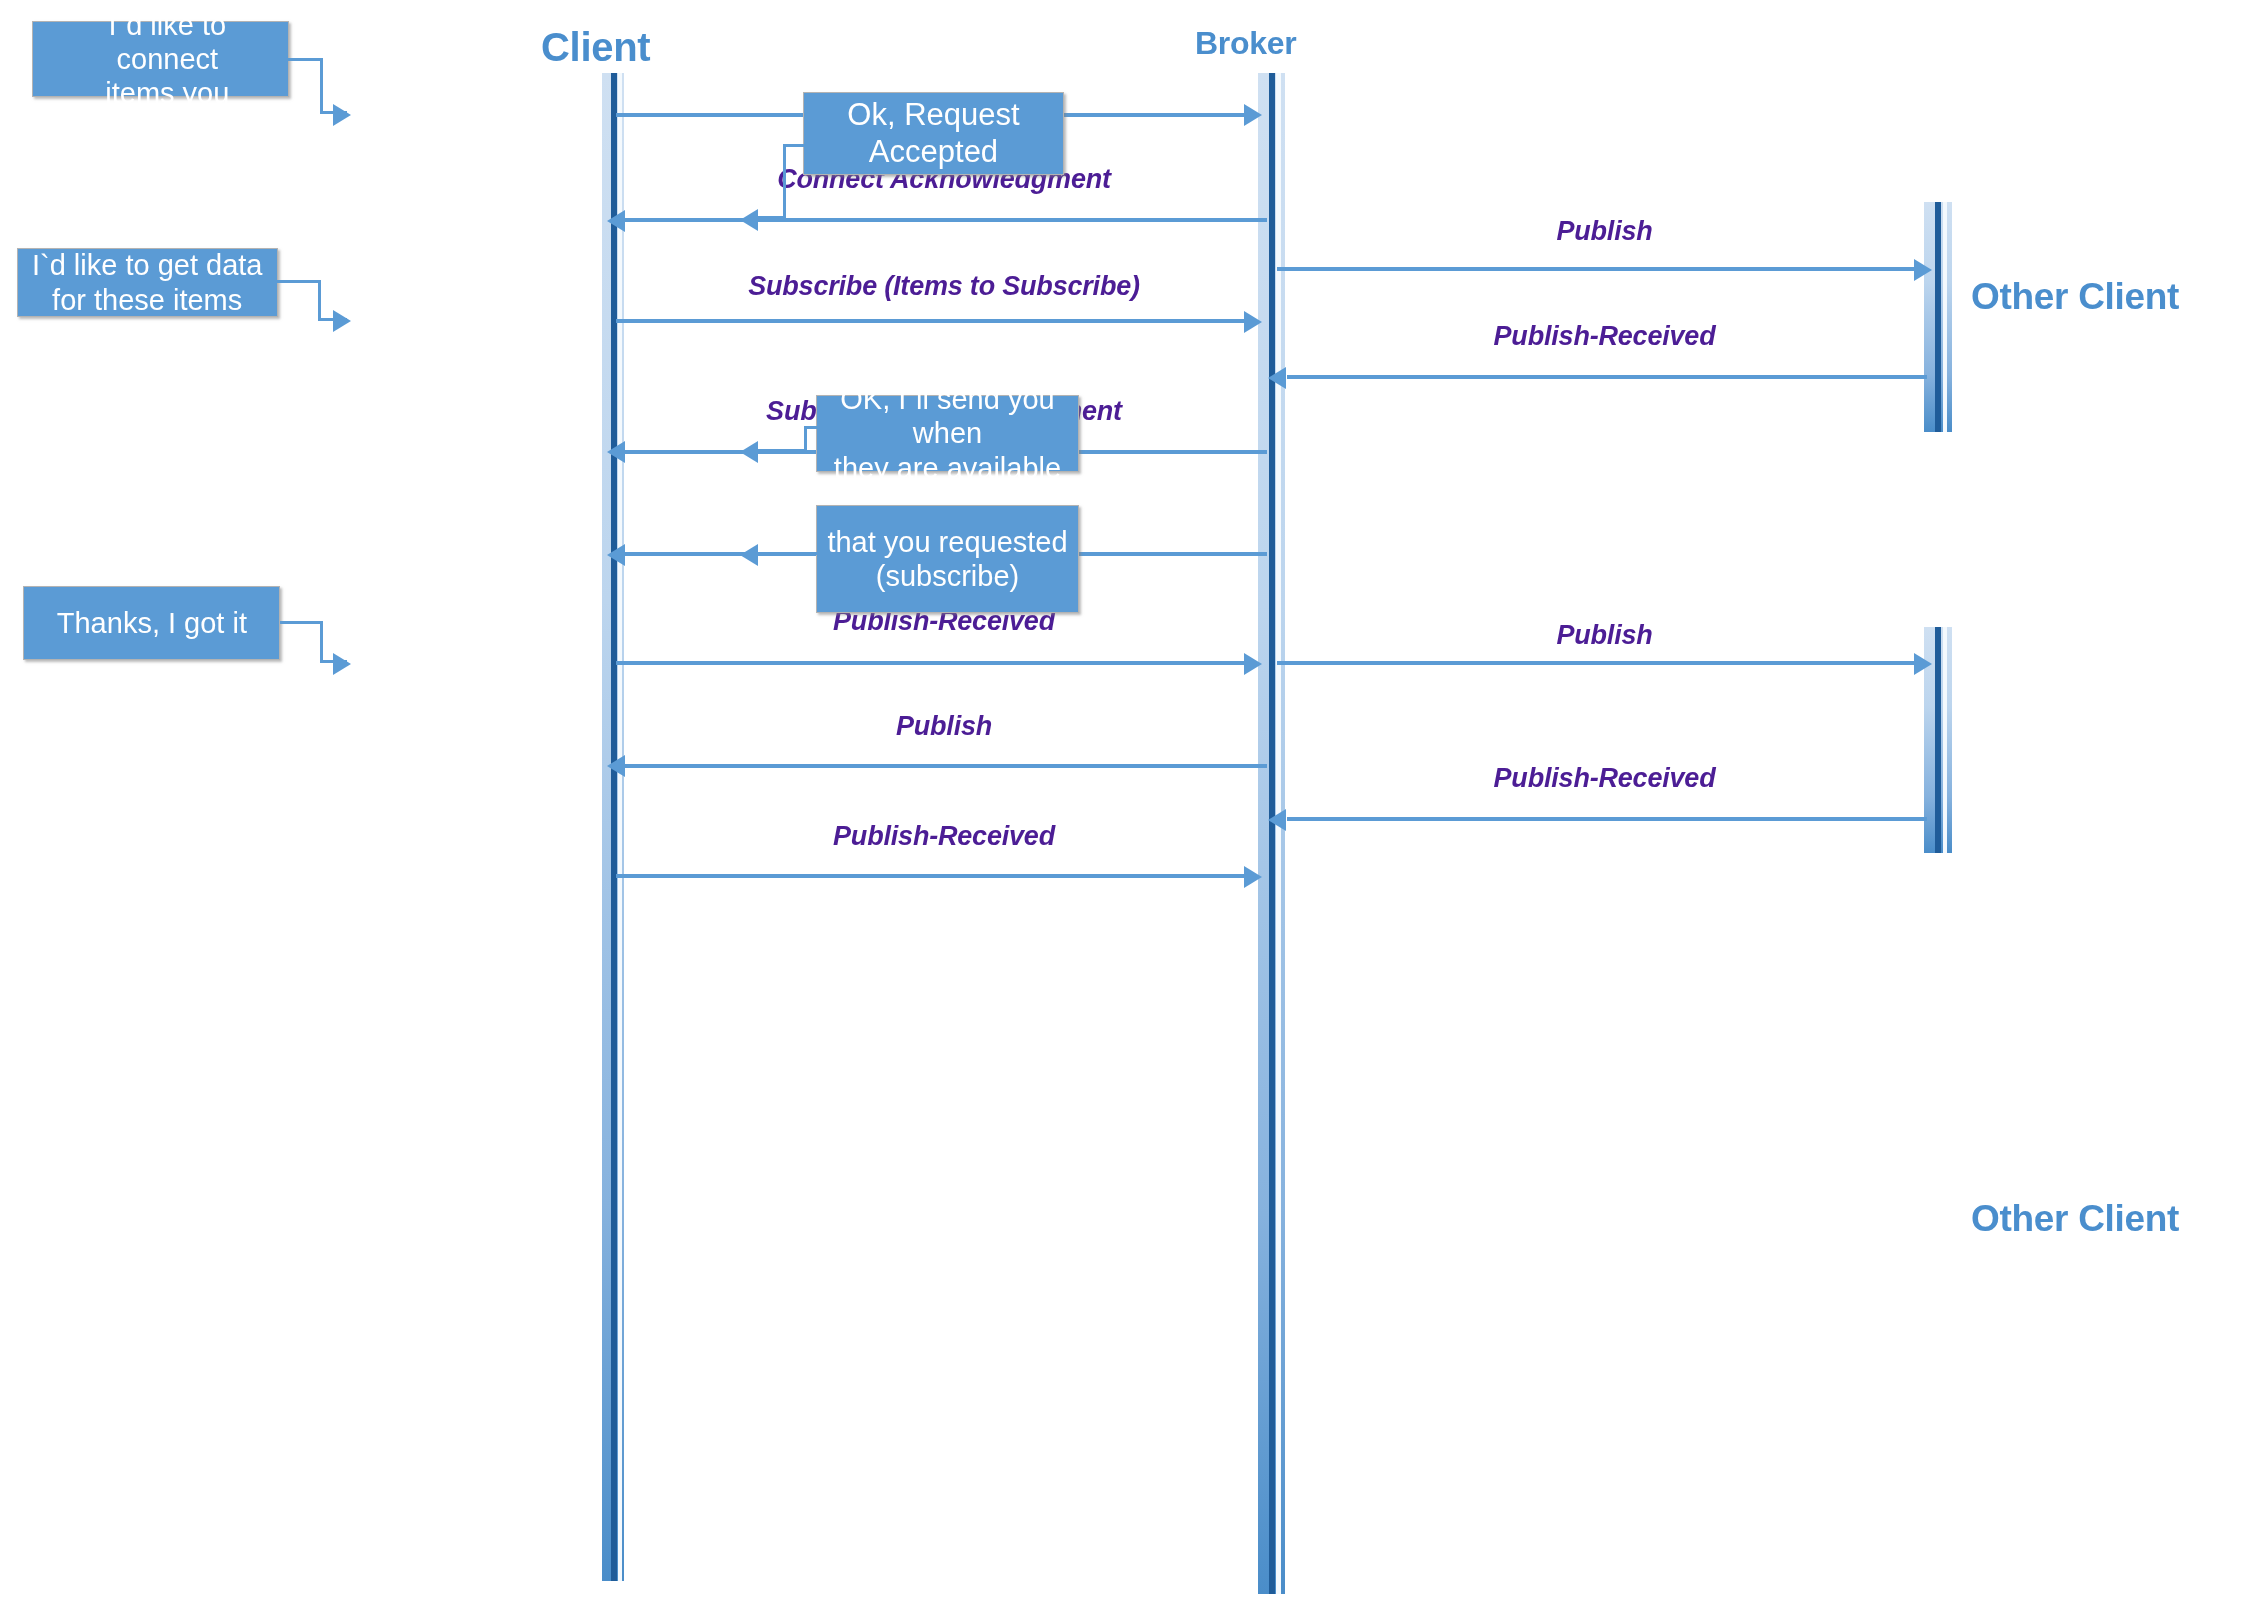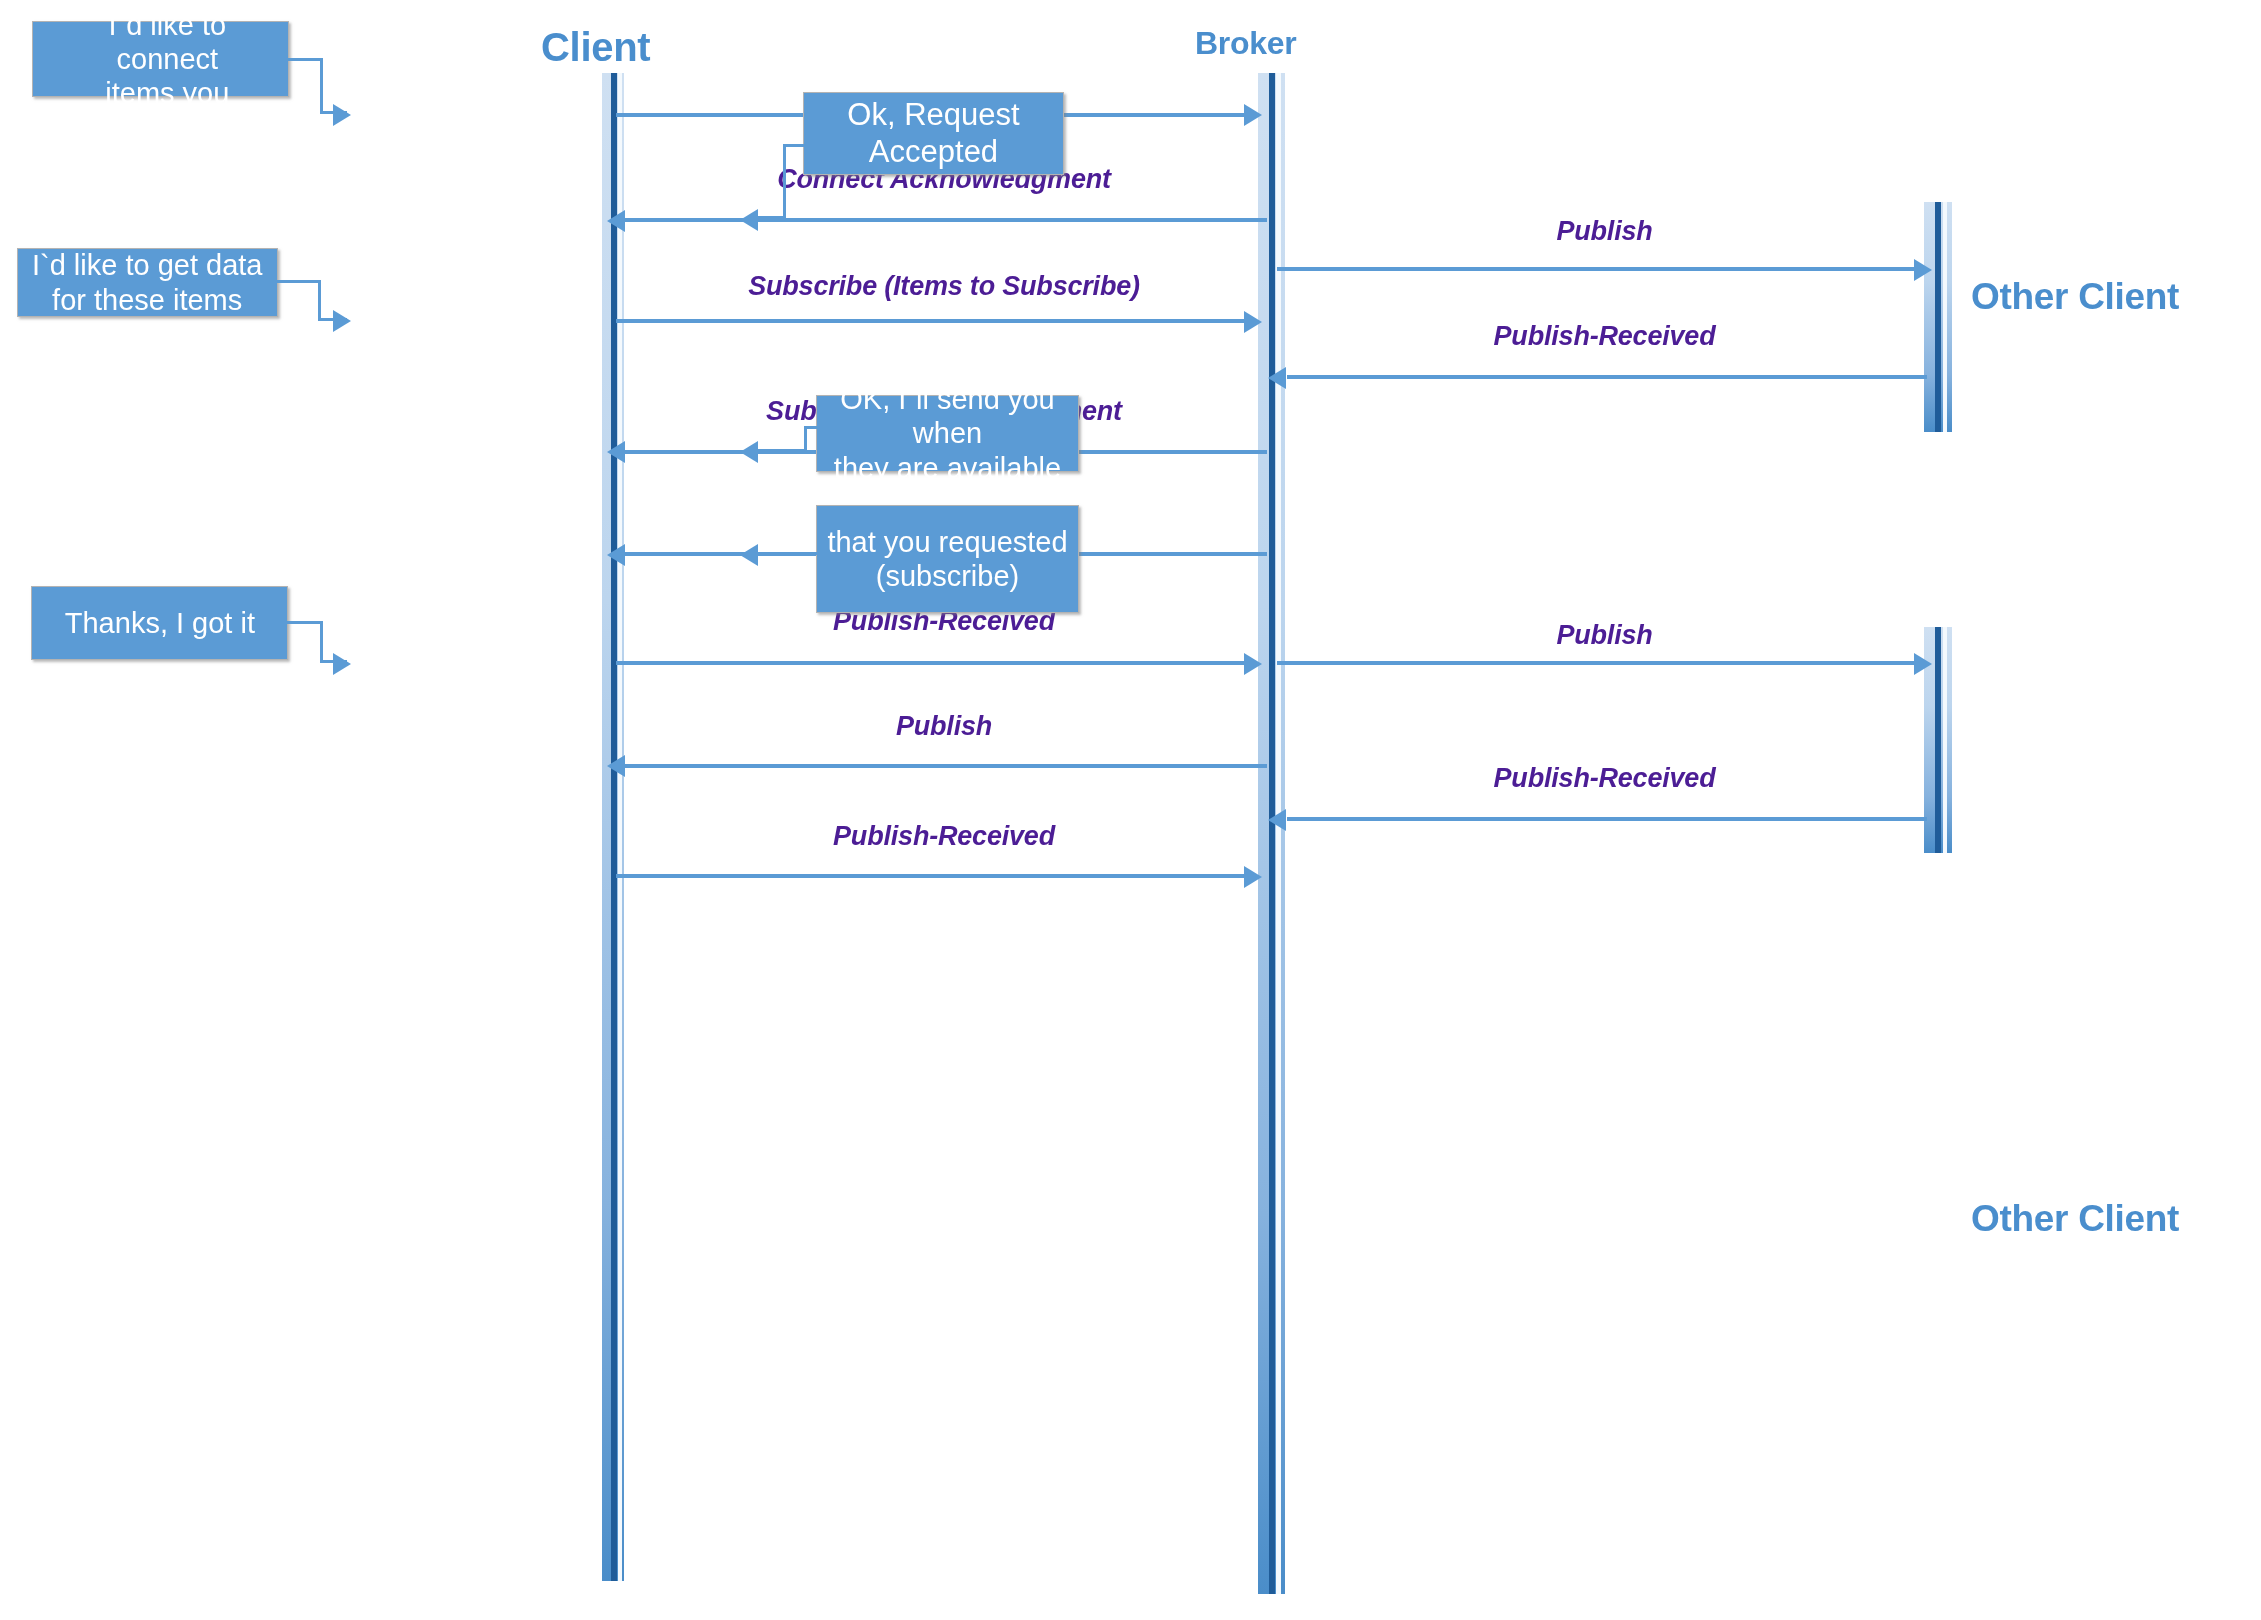--- a/index.html
+++ b/index.html
@@ -231,21 +231,21 @@
 
   <div class="callout" style="left:816px; top:505px; width:263px; height:108px; font-size:29px;">
     <span>
       <span>that you requested</span>
       <span>(subscribe)</span>
     </span>
   </div>
   <div class="conn-h" style="left:756px; top:552px; width:63px;"></div>
   <div class="arrow-head left" style="left:740px; top:544px;"></div>
 
-  <div class="callout" style="left:23.4px; top:586px; width:257px; height:74px; font-size:29px;margin-left:8px;">
+  <div class="callout" style="left:23.4px; top:586px; width:257px; height:74px; font-size:29px;">
     <span>
       <span>Thanks, I got it</span>
     </span>
   </div>
   <div class="conn-h" style="left:280px; top:621px; width:43px;"></div>
   <div class="conn-v" style="left:320px; top:621px; height:42px;"></div>
   <div class="conn-h" style="left:320px; top:660px; width:27px;"></div>
   <div class="arrow-head right" style="left:333px; top:653px;"></div>
 
 </div>

